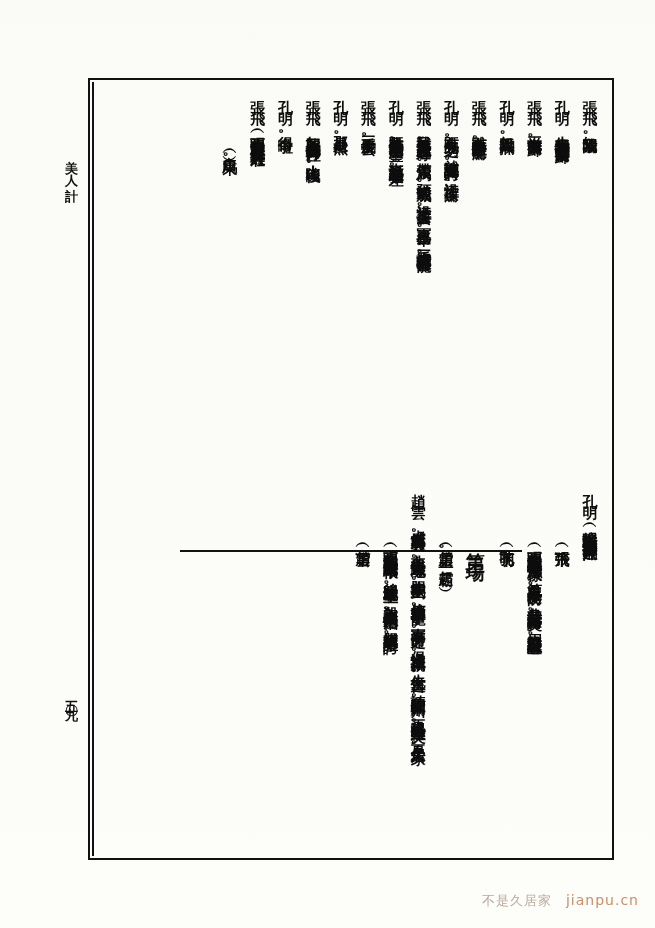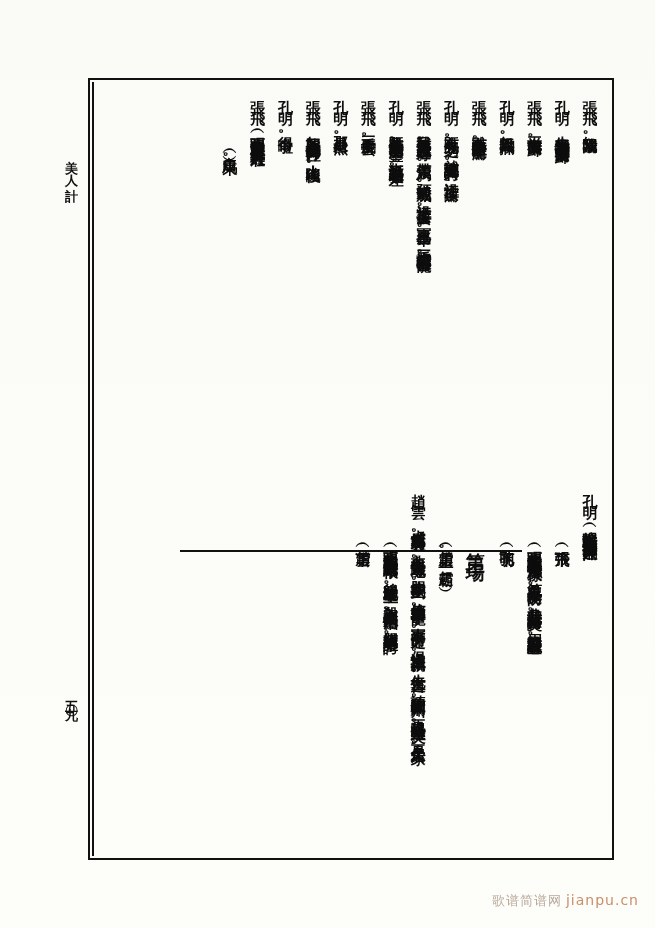--- a/index.html
+++ b/index.html
@@ -97,21 +97,21 @@
   
   .watermark{
     position:absolute;
     right:16px;bottom:18px;
     font-size:13px;
     color:#b9a99c;
     letter-spacing:1px;
     white-space:nowrap;
     font-family:"DejaVu Sans","Liberation Sans",sans-serif;
   }
-  .watermark .wm-url{color:#c98f6a;margin-left:4px;font-size:14px;}
+  .watermark .wm-url{color:#c98f6a;margin-left:14px;font-size:14px;}
   
   .paper-tint{
     position:absolute;inset:0;
     background:linear-gradient(180deg,rgba(250,250,246,1),rgba(253,253,250,1));
     pointer-events:none;
   }
 </style>
 </head>
 <body>
 
@@ -146,14 +146,14 @@
     <div class="col indent"><span>（唱西皮散板）臨行我扮漁父樣。算定吳兵不提防。非是我諸葛自誇獎。周郎設計枉思量。</span></div>
     <div class="col indent"><span>（孔明下）</span></div>
     <div class="col scene-title indent"><span>第三場</span></div>
     <div class="col indent"><span>（趙雲上。起霸。）</span></div>
     <div class="col"><span class="speaker">趙雲</span><span class="gap"></span><span>虎威常山將英名。非自妄保主奇險地。赤胆扶劉王。俺姓趙名雲字子龍。奉軍師之命。保主過江招親。先生言道。請主公駕回荆州。正是洛陽景雖美。不是久居家。</span></div>
     <div class="col indent"><span>（唱西皮散板）昔在袁紹軍帳下。後歸北壁掌生。殺入門金鎖人驚怕。橫胆將軍誰不誇。</span></div>
     <div class="col indent"><span>（趙雲下）</span></div>
   </div>
 
 <div class="watermark">
-  <span>歌谱简谱网</span><span class="wm-url">jianpu.cn</span>
+  <span>不是久居家</span><span class="wm-url">jianpu.cn</span>
 </div>
 
 </body></html>

